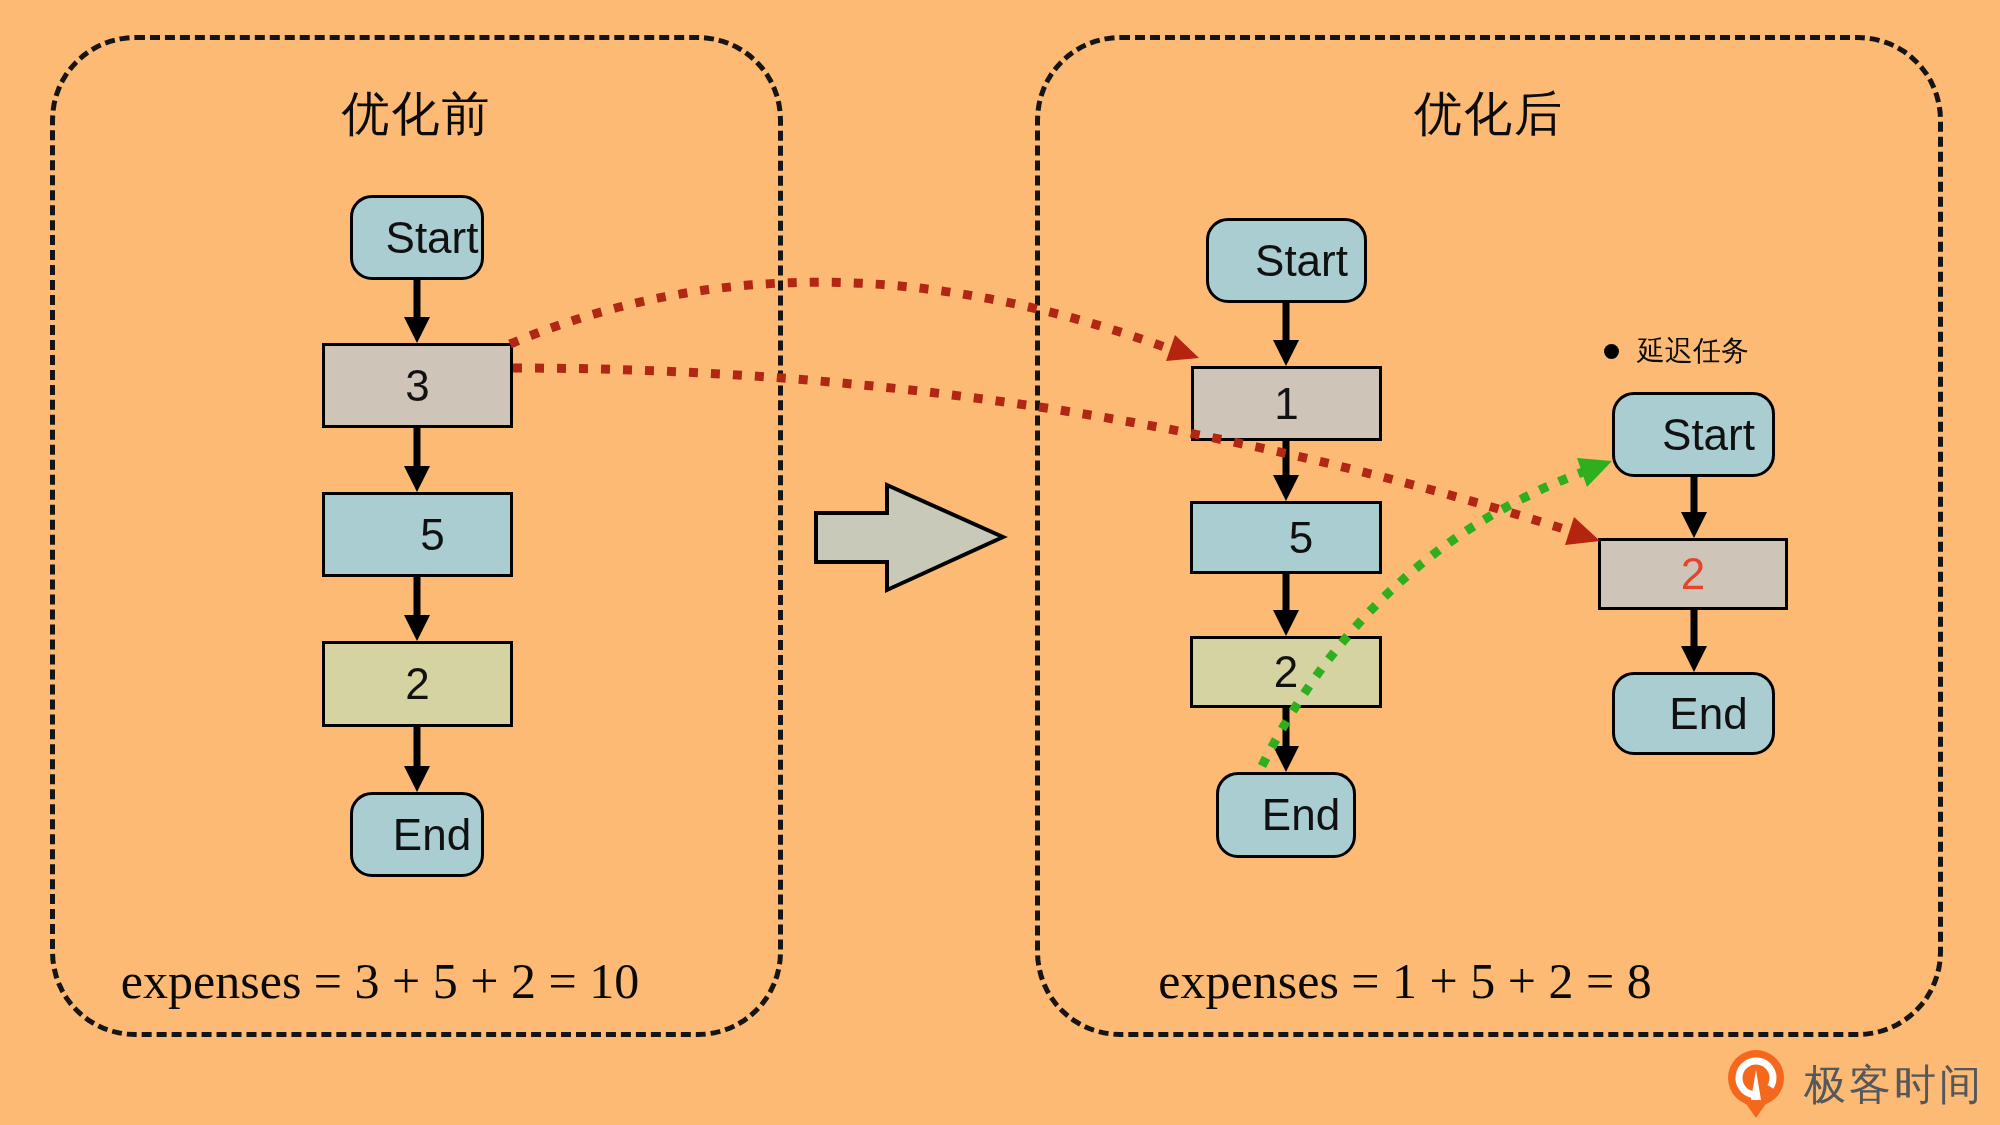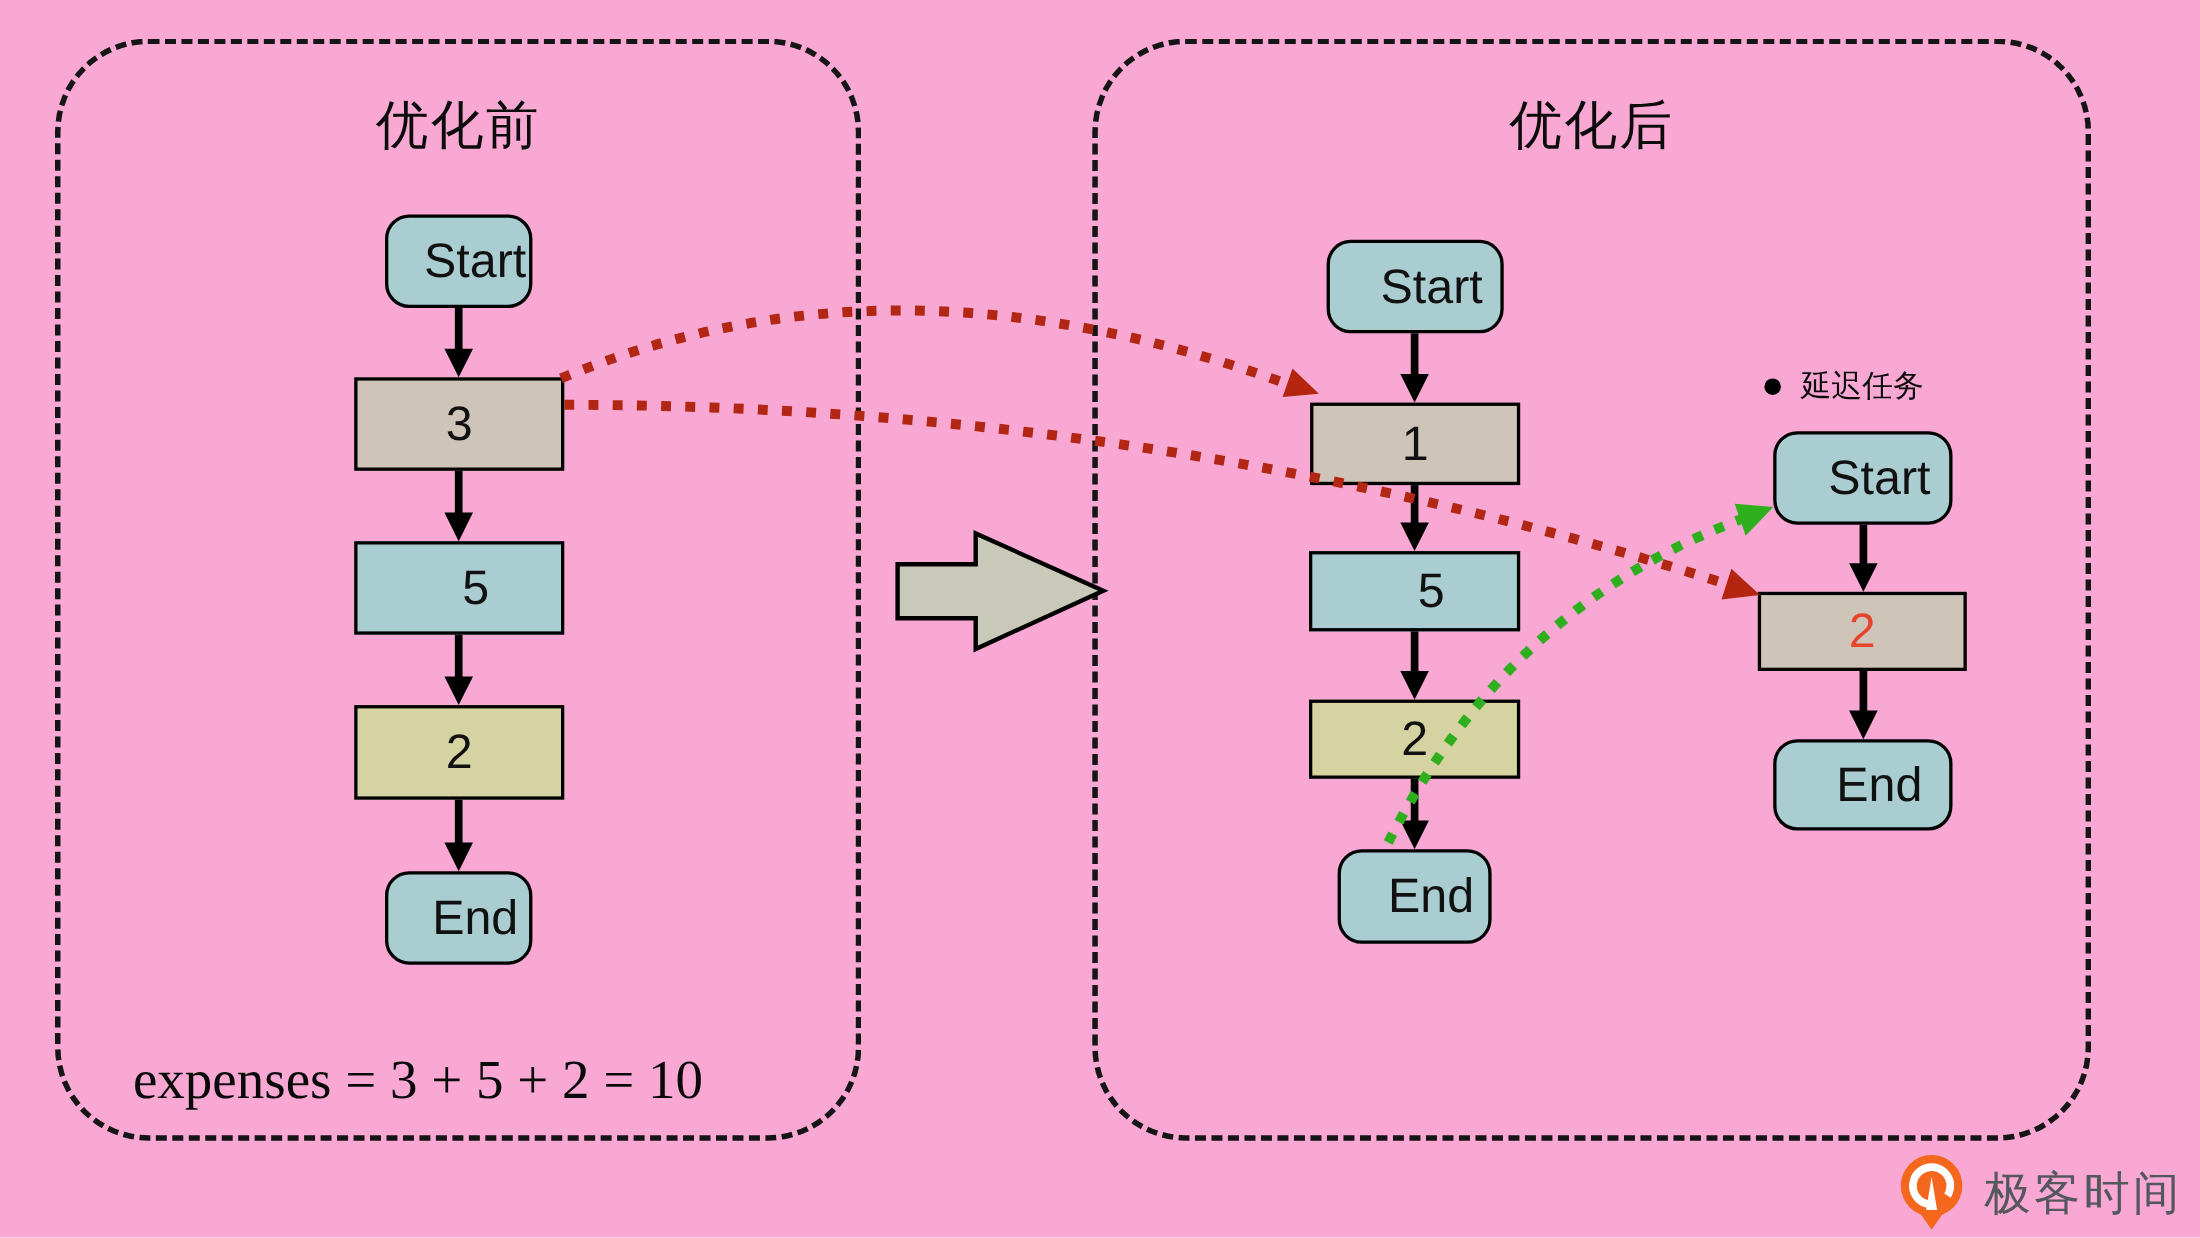--- a/index.html
+++ b/index.html
@@ -1,16 +1,16 @@
 <!DOCTYPE html>
 <html><head>
 <meta charset="utf-8">
 <style>
   html,body{margin:0;padding:0;background:#f7f7f5;}
-  .stage{position:relative;width:2000px;height:1125px;background:#f9a8d4;overflow:hidden;
+  .stage{position:relative;width:2000px;height:1125px;background:#fdba74;overflow:hidden;
          font-family:"Liberation Sans",sans-serif;}
   
   .panel{position:absolute;border:5px dashed #151515;border-radius:85px;box-sizing:border-box;}
   .panel-title{position:absolute;left:0;right:0;top:42px;text-align:center;
                font-size:48px;color:#0c0c0c;letter-spacing:2px;}
   
   .node{position:absolute;box-sizing:border-box;border:3px solid #000;
         display:flex;align-items:center;justify-content:center;
         font-size:44px;color:#111;}
   .rounded{border-radius:22px;}
@@ -40,39 +40,40 @@
   </div>
 
   <div class="node rounded c-teal" style="left:350px;top:195px;width:134px;height:85px;">Start</div>
   <div class="node c-tan" style="left:322px;top:343px;width:191px;height:85px;">3</div>
   <div class="node c-teal" style="left:322px;top:492px;width:191px;height:85px;">5</div>
   <div class="node c-olive" style="left:322px;top:641px;width:191px;height:86px;">2</div>
   <div class="node rounded c-teal" style="left:350px;top:792px;width:134px;height:85px;">End</div>
 
   <div class="expenses" style="left:60px;top:952px;width:640px;">expenses = 3 + 5 + 2 = 10</div>
 
-  <div class="panel" style="left:993px;top:35px;width:908px;height:1002px;font-family:Liberation Serif, serif;">
+  <div class="panel" style="left:1035px;top:35px;width:908px;height:1002px;font-family:Liberation Serif, serif;">
     <div class="panel-title">优化后</div>
   </div>
 
   <div class="node rounded c-teal" style="left:1206px;top:218px;width:161px;height:85px;">Start</div>
   <div class="node c-tan" style="left:1191px;top:366px;width:191px;height:75px;">1</div>
   <div class="node c-teal" style="left:1190px;top:501px;width:192px;height:73px;">5</div>
   <div class="node c-olive" style="left:1190px;top:636px;width:192px;height:72px;">2</div>
   <div class="node rounded c-teal" style="left:1216px;top:772px;width:140px;height:86px;">End</div>
 
   <div class="delayed-label" style="left:1604px;top:332px;">
     <span class="bullet-dot"></span>
     <span>延迟任务</span>
   </div>
 
   <div class="node rounded c-teal" style="left:1612px;top:392px;width:163px;height:85px;">Start</div>
   <div class="node c-tan red-text" style="left:1598px;top:538px;width:190px;height:72px;">2</div>
   <div class="node rounded c-teal" style="left:1612px;top:672px;width:163px;height:83px;">End</div>
 
+  <div class="expenses" style="left:1105px;top:952px;width:600px;">expenses = 1 + 5 + 2 = 8</div>
 
   <svg class="overlay" width="2000" height="1125" viewBox="0 0 2000 1125">
 
     <polygon points="816,513 887,513 887,485 1003,537 887,590 887,562 816,562" fill="#c9c9b9" stroke="#000" stroke-width="4" stroke-linejoin="miter"></polygon>
 
     <g stroke="#000" stroke-width="7" fill="#000">
       <line x1="417" y1="280" x2="417" y2="319"></line>
         <polygon points="404,317 430,317 417,343" stroke="none"></polygon>
       <line x1="417" y1="428" x2="417" y2="468"></line>
         <polygon points="404,466 430,466 417,492" stroke="none"></polygon>

